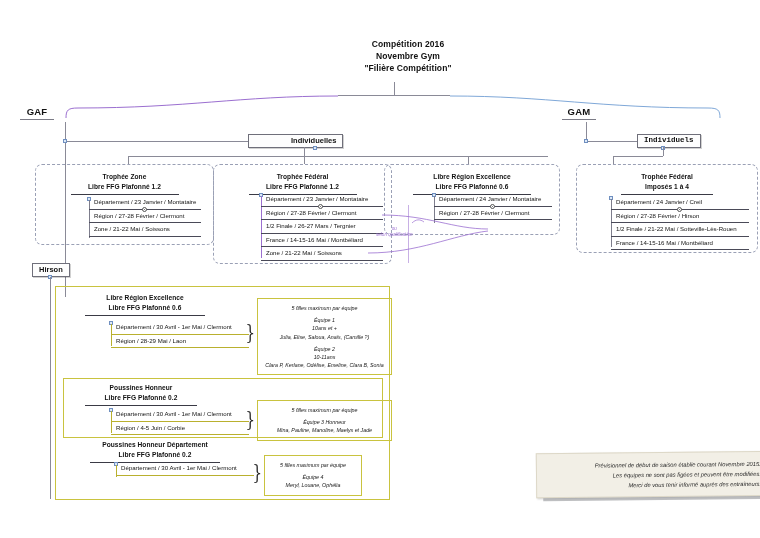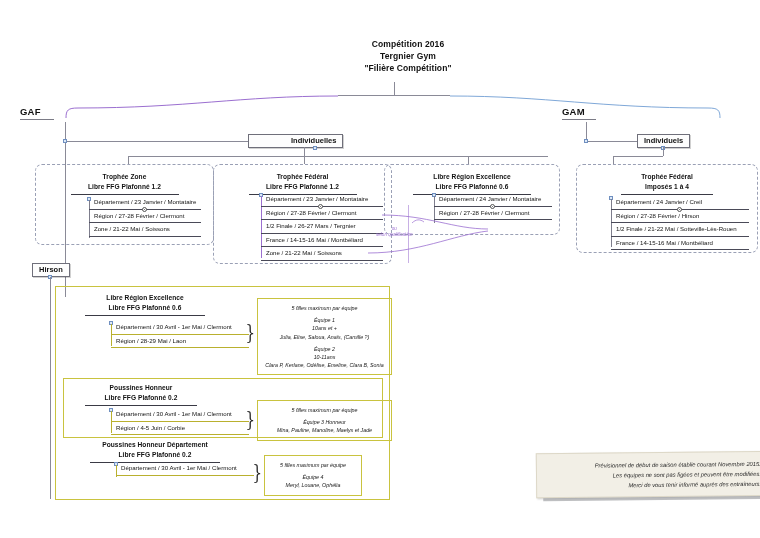--- a/index.html
+++ b/index.html
@@ -21,20 +21,21 @@
     left:300px;top:38px;width:200px;
     text-align:center;
     font-size:8.5px;font-weight:bold;line-height:1.42;
     letter-spacing:.1px;
   }
 
   
   .branch-label{
     font-size:9.5px;font-weight:bold;letter-spacing:.2px;
     padding-bottom:2px;
+    text-align:center;
   }
   .branch-label .ul{display:block;border-bottom:1px solid #7b7b86;width:34px;margin-top:2px;}
 
   
   .tagbox{
     border:1px solid #6f6f7a;
     background:#fdfdfd;
     font-size:7.5px;font-weight:bold;
     padding:2px 6px 2.5px 6px;
     line-height:1;
@@ -167,21 +168,21 @@
     background:#8a8d8f;opacity:.55;
   }
 </style>
 </head>
 <body>
 
 <div id="stage">
 
   <div class="abs title-block">
     <div>Compétition 2016</div>
-    <div>Tergnier Gym</div>
+    <div>Novembre Gym</div>
     <div>"Filière Compétition"</div>
   </div>
 
   <div class="abs ln v" style="left:386px;top:82px;height:14px;"></div>
   <div class="abs ln h" style="left:330px;top:95px;width:112px;"></div>
 
   <svg class="abs" style="left:0px;top:88px;width:760px;height:30px;">
     <path d="M330,8 C230,8 180,20 70,20" fill="none" stroke="#9b6fd0" stroke-width="1"></path>
     <path d="M442,8 C540,8 590,20 700,20" fill="none" stroke="#7fa8d8" stroke-width="1"></path>
     <path d="M70,20 C60,20 58,22 58,30" fill="none" stroke="#9b6fd0" stroke-width="1"></path>
@@ -268,21 +269,21 @@
   <div class="abs ln v purple" style="left:400px;top:205px;height:58px;opacity:.55;"></div>
 
   <div class="abs branch-label" style="left:554px;top:106px;">
     <span>GAM</span>
     <span class="ul"></span>
   </div>
   <div class="abs ln v" style="left:578px;top:122px;height:20px;"></div>
   <div class="abs ln h" style="left:578px;top:141px;width:52px;"></div>
   <div class="abs node" style="left:576px;top:139px;"></div>
 
-  <div class="abs tagbox" style="left:629px;top:134px;">Individuels</div>
+  <div class="abs tagbox" style="left:629px;top:134px;font-family:Liberation Mono, monospace;">Individuels</div>
   <div class="abs node" style="left:653px;top:146px;"></div>
   <div class="abs ln v" style="left:655px;top:147px;height:9px;"></div>
   <div class="abs ln h" style="left:605px;top:156px;width:50px;"></div>
   <div class="abs ln v" style="left:605px;top:156px;height:8px;"></div>
 
   <div class="abs cat-box" style="left:568px;top:164px;width:180px;height:87px;">
     <div class="cat-title">
       <span>Trophée Fédéral</span><br>
       <span>Imposés 1 à 4</span>
       <span class="rule" style="width:92px;"></span>

